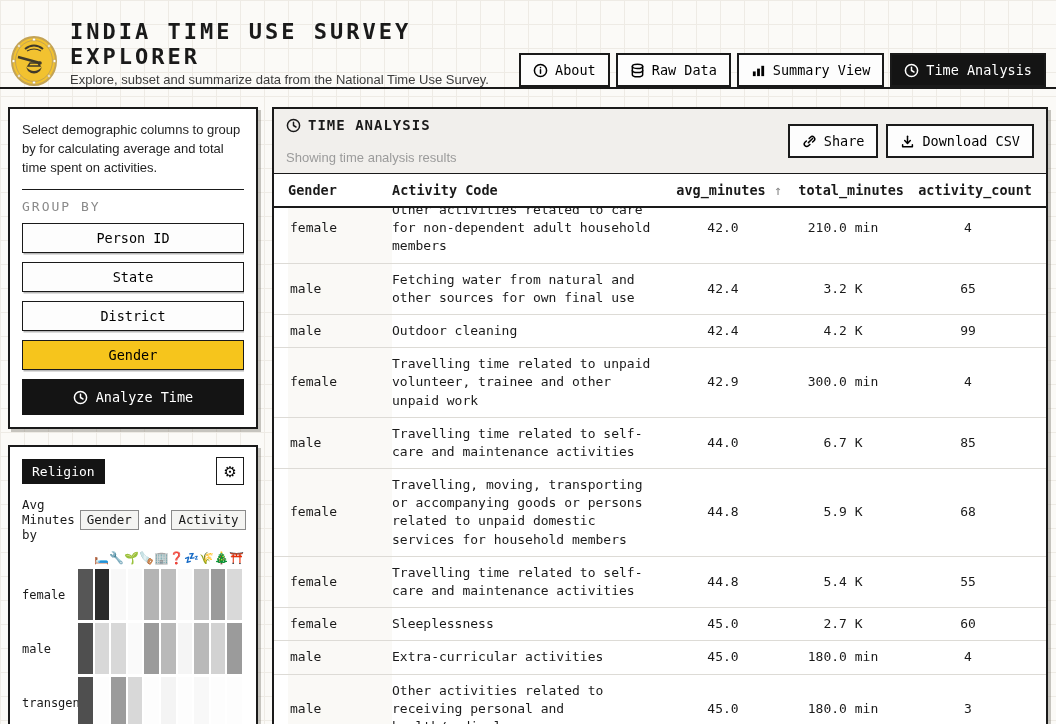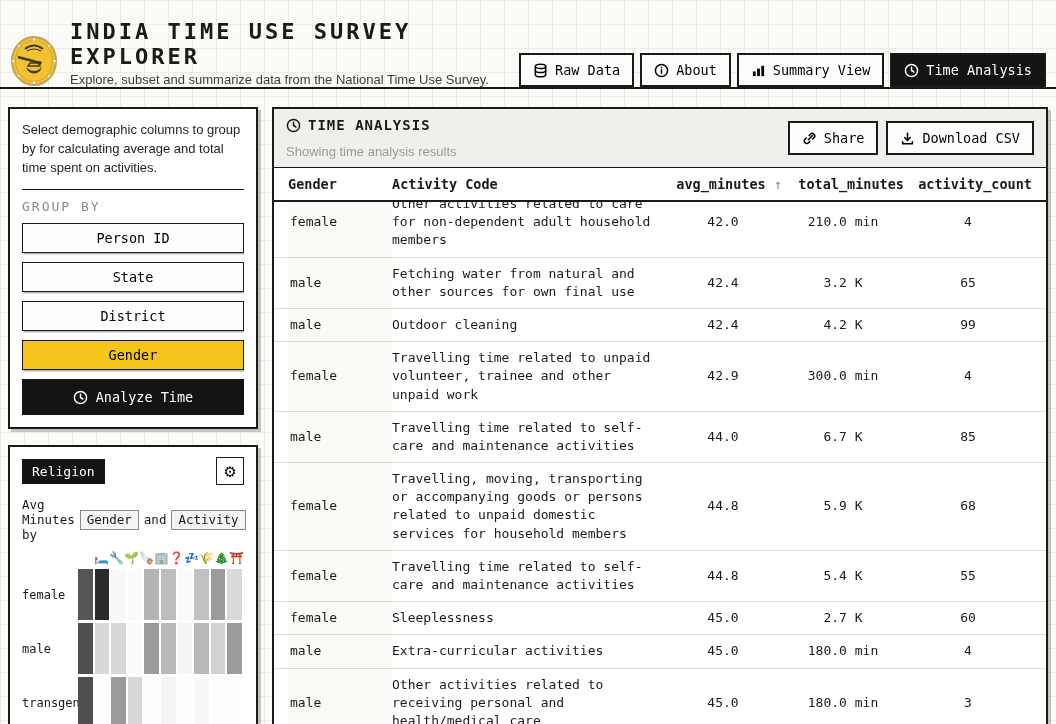--- a/index.html
+++ b/index.html
@@ -82,21 +82,21 @@
   .hm-cell { width:14.6px; height:51px; margin-right:2px; }
 
   
   .main-panel { flex:1 1 auto; height:628px; display:flex; flex-direction:column; overflow:hidden; }
   .main-head {
     background:#f1efec; border-bottom:1.5px solid #1a1a1a;
     display:flex; align-items:center; justify-content:space-between;
     padding:8px 12px; flex:0 0 auto;
   }
   .main-title { font-size:14px; font-weight:bold; letter-spacing:1px; display:flex; align-items:center; gap:7px; }
-  .main-subtitle { font-size:13px; color:#9b9b9b; margin-top:11px; }
+  .main-subtitle { font-size:13px; color:#9b9b9b; margin-top:17px; }
   .main-actions { display:flex; gap:8px; }
   .action-btn {
     display:flex; align-items:center; gap:7px;
     border:2px solid #1a1a1a; background:#fdfdfd; font-family:inherit;
     font-size:13.5px; padding:7px 12px; cursor:pointer; white-space:nowrap;
   }
 
   .thead { display:grid; grid-template-columns:104px 1fr 118px 122px 128px;
     padding:8px 14px; border-bottom:2px solid #1a1a1a; font-weight:bold; font-size:13.5px;
     background:#fff; flex:0 0 auto; }
@@ -134,33 +134,33 @@
     <line x1="8" y1="22" x2="30" y2="28" stroke="#403a2a" stroke-width="2.4"></line>
     <circle cx="30" cy="28" r="1.8" fill="#403a2a"></circle>
   </svg>
   <div class="title-block">
     <div class="app-title">INDIA TIME USE SURVEY EXPLORER</div>
     <div class="app-subtitle sans">Explore, subset and summarize data from the National Time Use Survey.</div>
   </div>
   <nav class="nav">
     <button class="nav-btn">
       <svg width="15" height="15" viewBox="0 0 16 16" class="icon-stroke">
+          <circle cx="8" cy="8" r="6.5"></circle>
+          <line x1="8" y1="7.2" x2="8" y2="11"></line>
+          <line x1="8" y1="4.8" x2="8" y2="5"></line>
+        </svg>
+      <span>About</span>
+    </button>
+    <button class="nav-btn">
+      <svg width="15" height="15" viewBox="0 0 16 16" class="icon-stroke">
           <ellipse cx="8" cy="3.6" rx="5.5" ry="2.2"></ellipse>
           <path d="M2.5 3.6 v4.4 c0 1.2 2.5 2.2 5.5 2.2 s5.5 -1 5.5 -2.2 v-4.4"></path>
           <path d="M2.5 8 v4.4 c0 1.2 2.5 2.2 5.5 2.2 s5.5 -1 5.5 -2.2 v-4.4"></path>
         </svg>
       <span>Raw Data</span>
-    </button>
-    <button class="nav-btn">
-      <svg width="15" height="15" viewBox="0 0 16 16" class="icon-stroke">
-          <circle cx="8" cy="8" r="6.5"></circle>
-          <line x1="8" y1="7.2" x2="8" y2="11"></line>
-          <line x1="8" y1="4.8" x2="8" y2="5"></line>
-        </svg>
-      <span>About</span>
     </button>
     <button class="nav-btn">
       <svg width="15" height="15" viewBox="0 0 16 16">
           <rect x="2" y="9" width="3" height="5" fill="currentColor"></rect>
           <rect x="6.5" y="6" width="3" height="8" fill="currentColor"></rect>
           <rect x="11" y="3" width="3" height="11" fill="currentColor"></rect>
         </svg>
       <span>Summary View</span>
     </button>
     <button class="nav-btn active">

